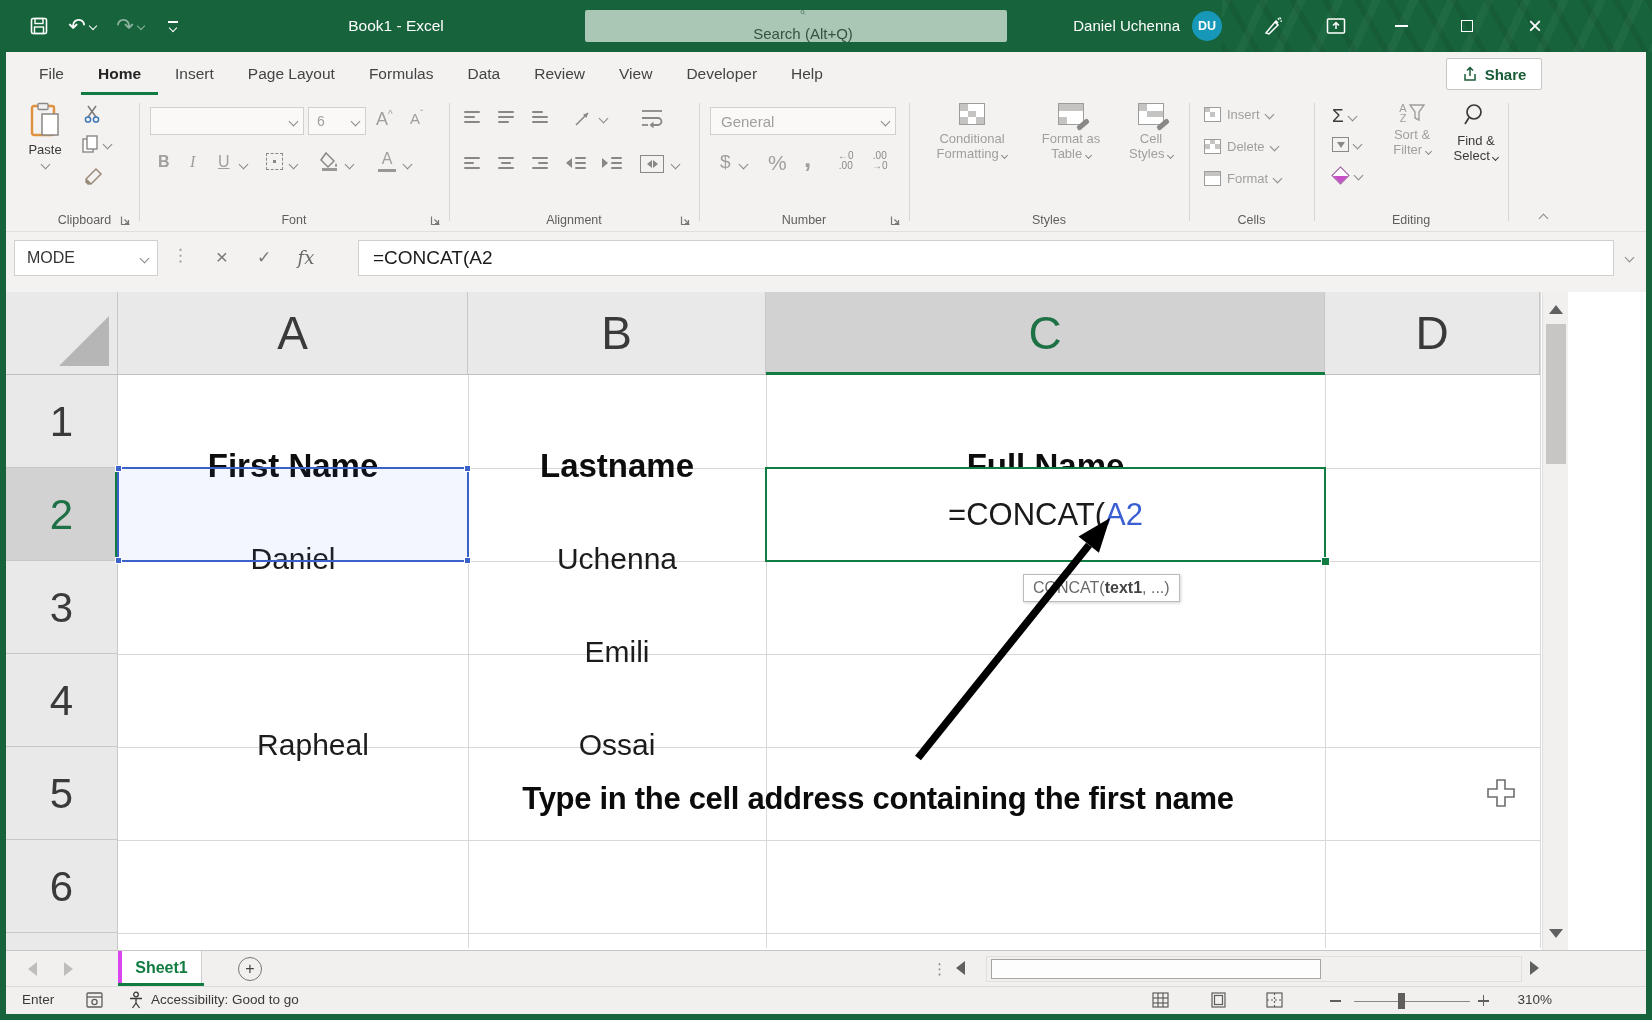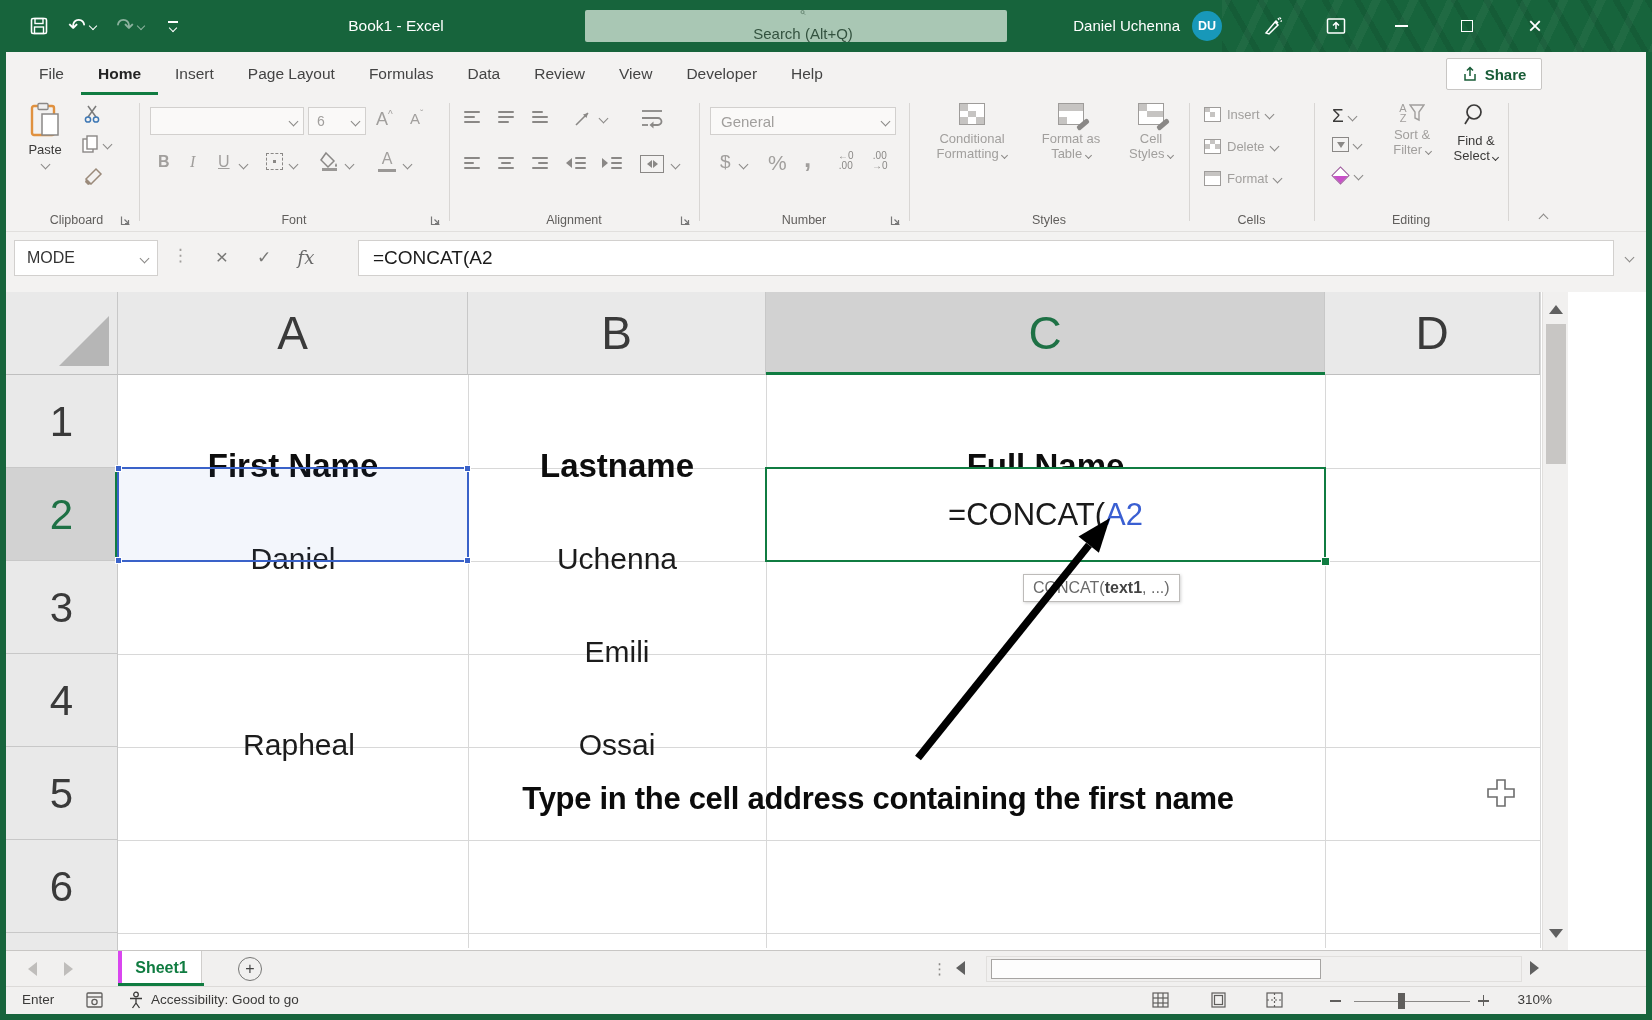--- a/index.html
+++ b/index.html
@@ -206,21 +206,21 @@
         <rect x="5" y="1" width="10" height="13" fill="#fff" stroke="#8A8886" stroke-width="1.4"></rect>
       </svg>
       <span class="chev"></span>
     </div>
     <div class="abs" style="left:78px; top:72px;">
       <svg width="19" height="18" viewBox="0 0 19 18">
         <path d="M2 12 L12 2 L17 7 L7 17 Z" fill="none" stroke="#9A8A7A" stroke-width="1.5"></path>
         <path d="M2 12 L7 17 L4 18 L1 15 Z" fill="#9A8A7A"></path>
       </svg>
     </div>
-    <div class="glabel abs" style="left:4px; width:133px;">Clipboard</div>
+    <div class="glabel abs" style="left:12px; width:133px;">Clipboard</div>
     <div class="launcher abs" style="left:114px;">
       <svg width="11" height="11" viewBox="0 0 11 11">
           <path d="M1.5 1.5 V9.5 H9.5 M4.5 4.5 L8.5 8.5 M8.5 5 V8.5 H5" fill="none" stroke="#777" stroke-width="1.2"></path>
         </svg>
     </div>
 
     <div class="combo abs" style="left:144px; top:12px; width:154px;">
       <span class="chev"></span>
     </div>
     <div class="combo abs" style="left:302px; top:12px; width:58px;">
@@ -528,21 +528,21 @@
   <div class="hl abs" style="top:747px;"></div>
   <div class="hl abs" style="top:840px;"></div>
   <div class="hl abs" style="top:933px;"></div>
 
   <div class="celltext hdr abs" style="left:118px; top:375px; width:350px;">First Name</div>
   <div class="celltext hdr abs" style="left:468px; top:375px; width:298px;">Lastname</div>
   <div class="celltext hdr abs" style="left:766px; top:375px; width:559px;">Full Name</div>
   <div class="celltext abs" style="left:468px; top:468px; width:298px;">Uchenna</div>
   <div class="celltext abs" style="left:118px; top:468px; width:350px;">Daniel</div>
   <div class="celltext abs" style="left:468px; top:561px; width:298px;">Emili</div>
-  <div class="celltext abs" style="left:106px; top:654px; width:350px;padding-left:36px;">Rapheal</div>
+  <div class="celltext abs" style="left:120px; top:654px; width:350px;padding-left:36px;">Rapheal</div>
   <div class="celltext abs" style="left:468px; top:654px; width:298px;">Ossai</div>
 
   <div class="abs" style="left:117px; top:467px; width:352px; height:95px; border:2px solid #3A62C9; background:rgba(58,98,201,0.06);">
     <span class="handle abs" style="left:-4px; top:-4px;"></span>
     <span class="handle abs" style="right:-4px; top:-4px;"></span>
     <span class="handle abs" style="left:-4px; bottom:-4px;"></span>
     <span class="handle abs" style="right:-4px; bottom:-4px;"></span>
   </div>
 
   <div class="abs" style="left:765px; top:467px; width:561px; height:95px; border:2px solid #107C41; display:flex; align-items:center; justify-content:center; font-size:31px; background:#fff;">

